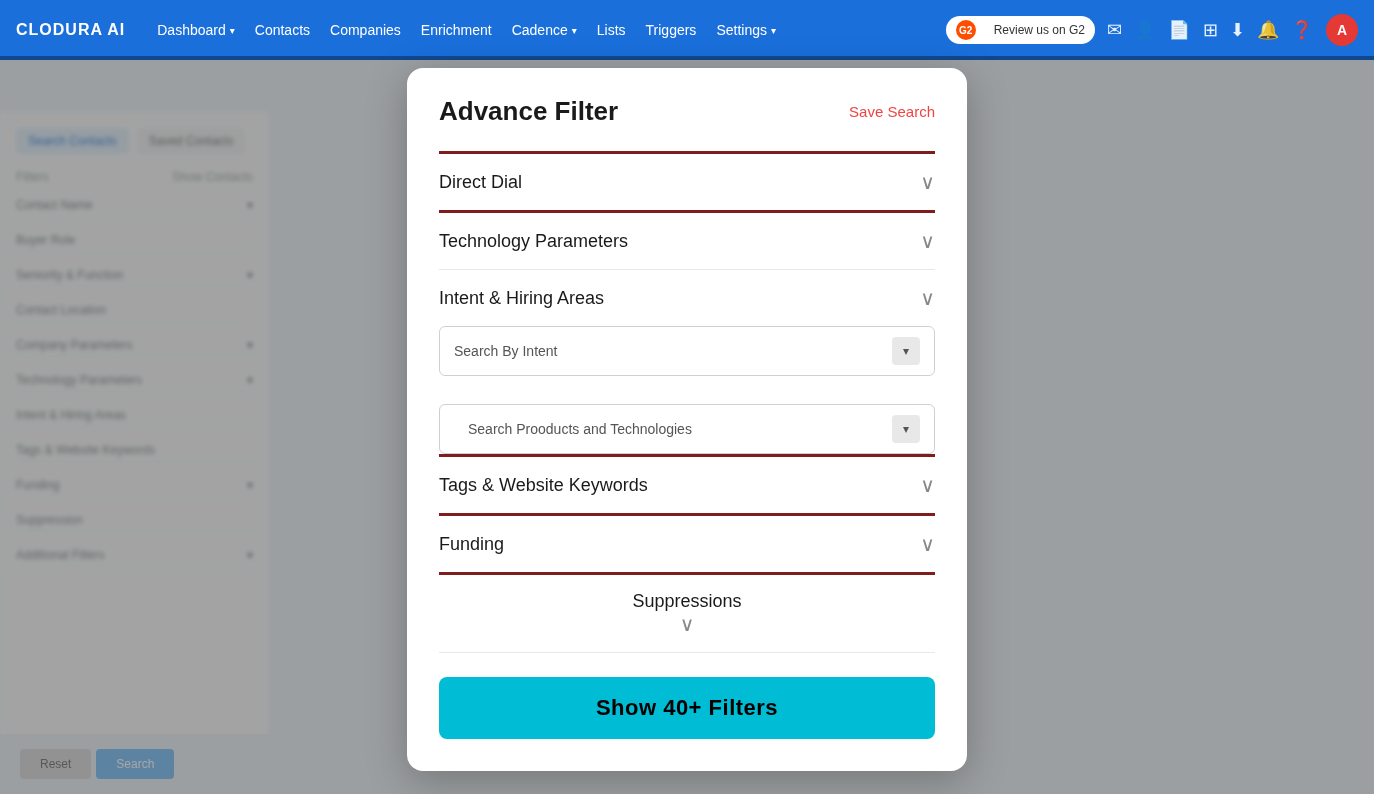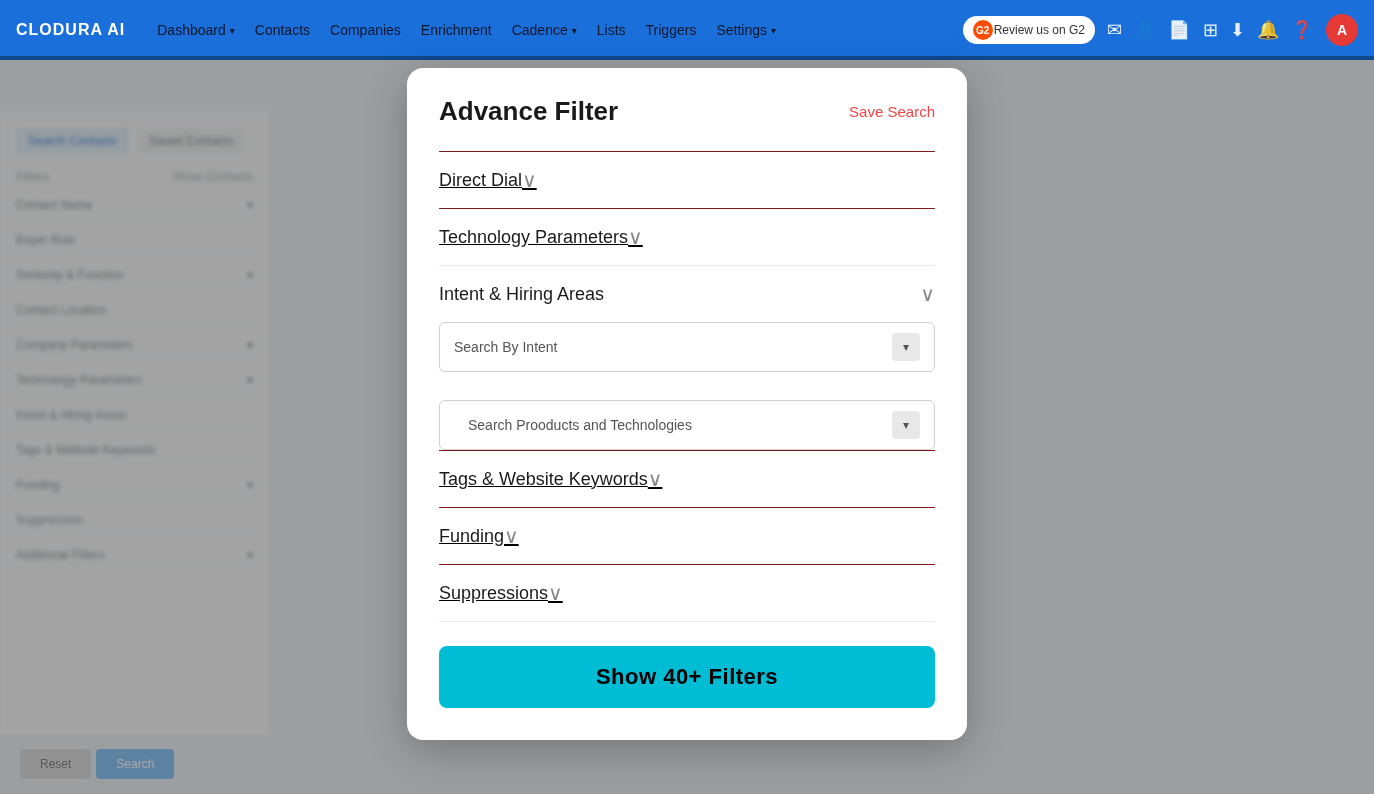--- a/index.html
+++ b/index.html
@@ -24,41 +24,41 @@
       margin-right: 8px;
       white-space: nowrap;
     }
     .navbar-items {
       display: flex;
       align-items: center;
       gap: 20px;
       flex: 1;
     }
     .navbar-item {
-      color: #0f172a;
+      color: #ffffff;
       font-size: 14px;
       cursor: pointer;
       display: flex;
       align-items: center;
       gap: 4px;
       white-space: nowrap;
     }
     .navbar-item .chevron { font-size: 10px; }
     .navbar-right {
       display: flex;
       align-items: center;
       gap: 12px;
     }
     .g2-badge {
       background: white;
       border-radius: 20px;
       padding: 4px 10px;
       display: flex;
       align-items: center;
-      gap: 1px;
+      gap: 18px;
       font-size: 12px;
       color: #333;
       cursor: pointer;
     }
     .g2-icon {
       width: 20px;
       height: 20px;
       background: #ff4d00;
       border-radius: 50%;
       display: flex;
@@ -173,26 +173,26 @@
       font-size: 15px;
       color: #ef4444;
       background: none;
       border: none;
       cursor: pointer;
       font-weight: 500;
     }
 
     
     .filter-row {
-      border-top: 1px solid #7f1d1d;
+      border-top: 3px solid #7f1d1d;
       padding: 16px 0;
       display: flex;
-      align-items: center;
-      cursor: pointer;
-      text-decoration: underline;
+      justify-content: space-between;
+      align-items: center;
+      cursor: pointer;
     }
     .filter-row:last-of-type { border-bottom: 1px solid #e8e8e8; }
     .filter-label {
       font-size: 18px;
       font-weight: 500;
       color: #1a1a1a;
     }
     .chevron-down {
       color: #888;
       font-size: 20px;
@@ -433,21 +433,21 @@
       <span class="chevron-down">∨</span>
     </div>
 
     
     <div class="filter-row">
       <span class="filter-label">Funding</span>
       <span class="chevron-down">∨</span>
     </div>
 
     
-    <div class="filter-row" style="border-bottom: 1px solid #e8e8e8;">
+    <div class="filter-row" style="border-bottom: 1px solid #e8e8e8; flex-direction: column;">
       <span class="filter-label">Suppressions</span>
       <span class="chevron-down">∨</span>
     </div>
 
     
     <button class="show-filters-btn">Show 40+ Filters</button>
   </div>
 </div>
 
 </body></html>

